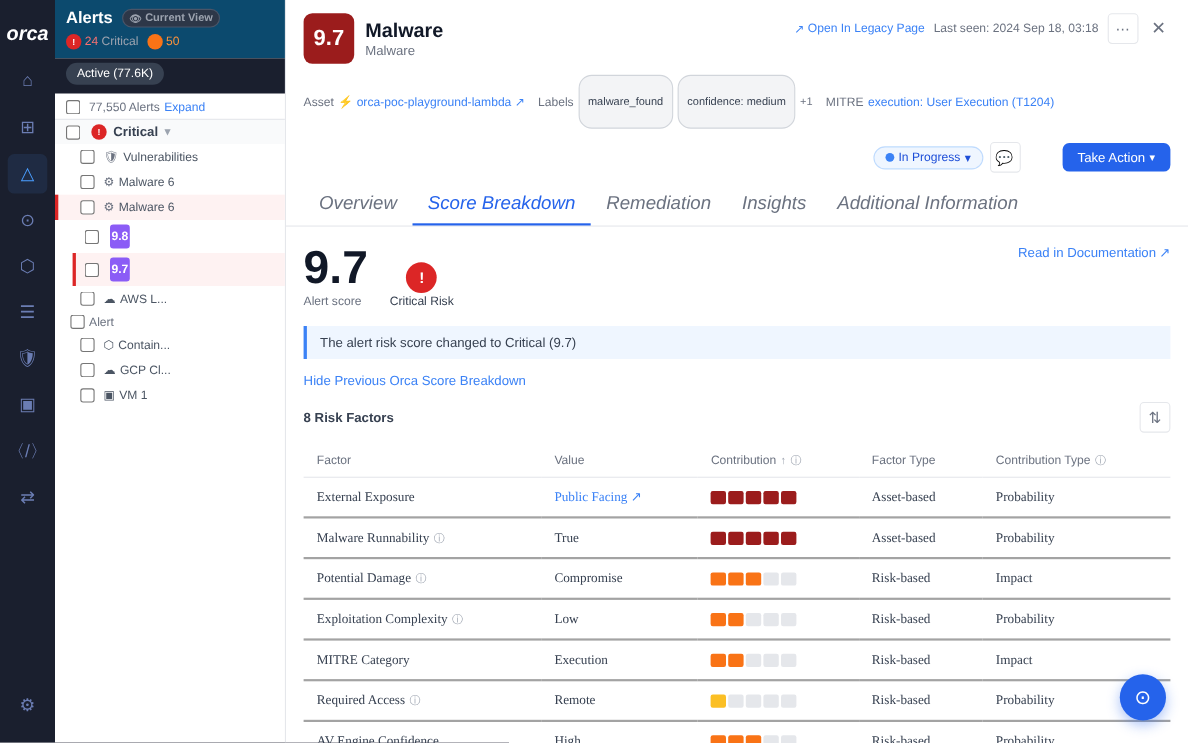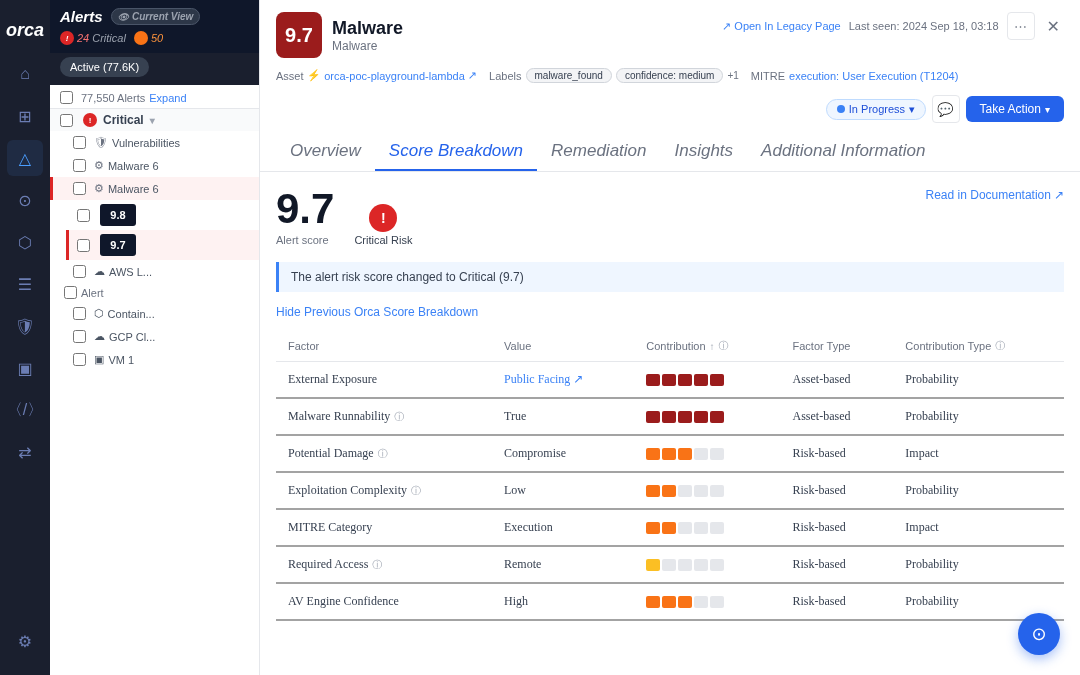--- a/index.html
+++ b/index.html
@@ -28,21 +28,21 @@
     .active-btn { background: #374151; color: white; border: none; padding: 4px 10px; border-radius: 12px; font-size: 11px; cursor: pointer; }
     .group-header { padding: 4px 14px 4px 10px; background: #f9fafb; display: flex; align-items: center; gap: 6px; font-size: 12px; font-weight: 600; color: #374151; cursor: pointer; border-top: 1px solid #e5e7eb; }
     .expand-icon { color: #9ca3af; font-size: 10px; }
     .list-item { padding: 5px 14px 5px 20px; font-size: 11px; color: #4b5563; cursor: pointer; display: flex; align-items: center; justify-content: space-between; border-left: 3px solid transparent; }
     .list-item.selected { border-left-color: #dc2626; background: #fef2f2; }
     .list-item-label { display: flex; align-items: center; gap: 4px; }
     .vuln-icon { color: #6b7280; }
     .malware-icon { color: #6b7280; }
     .alert-row { display: flex; align-items: center; padding: 4px 8px; cursor: pointer; font-size: 11px; color: #374151; border-left: 3px solid transparent; }
     .alert-row.selected { border-left-color: #dc2626; background: #fef2f2; }
-    .score-box { width: 36px; height: 22px; background: #0f172a; color: white; border-radius: 3px; display: flex; align-items: center; justify-content: center; font-size: 11px; font-weight: bold; flex-shrink: 0; }
+    .score-box { width: 18px; height: 22px; background: #8b5cf6; color: white; border-radius: 3px; display: flex; align-items: center; justify-content: center; font-size: 11px; font-weight: bold; flex-shrink: 0; }
 
     
     .main-content { flex: 1; background: #f9fafb; display: flex; flex-direction: column; overflow: hidden; }
 
     
     .alert-detail { flex: 1; background: white; display: flex; flex-direction: column; overflow: hidden; }
     .alert-detail-header { padding: 12px 16px 0; border-bottom: 1px solid #e5e7eb; }
     .header-top { display: flex; align-items: flex-start; justify-content: space-between; margin-bottom: 10px; }
     .header-left { display: flex; align-items: center; gap: 10px; }
     .score-circle { width: 46px; height: 46px; background: #9b1c1c; border-radius: 8px; display: flex; align-items: center; justify-content: center; color: white; font-size: 20px; font-weight: bold; }
@@ -50,27 +50,27 @@
     .alert-subtitle { font-size: 12px; color: #6b7280; }
     .header-right { display: flex; align-items: center; gap: 8px; }
     .open-legacy-link { color: #3b82f6; font-size: 11px; text-decoration: none; display: flex; align-items: center; gap: 3px; }
     .last-seen { font-size: 11px; color: #6b7280; }
     .icon-btn { background: none; border: 1px solid #e5e7eb; border-radius: 4px; width: 28px; height: 28px; display: flex; align-items: center; justify-content: center; cursor: pointer; color: #6b7280; font-size: 13px; }
     .close-btn { background: none; border: none; cursor: pointer; color: #6b7280; font-size: 16px; padding: 0 4px; }
     .meta-row { display: flex; gap: 12px; margin-bottom: 10px; flex-wrap: wrap; }
     .meta-item { display: flex; align-items: center; gap: 4px; font-size: 11px; color: #374151; }
     .meta-label { color: #6b7280; }
     .asset-link { color: #3b82f6; text-decoration: none; display: flex; align-items: center; gap: 3px; }
-    .label-tag { background: #f3f4f6; border: 1px solid #d1d5db; border-radius: 12px; padding: 1px 8px; font-size: 10px; color: #374151; }
+    .label-tag { background: #f3f4f6; border: 1px solid #d1d5db; border-radius: 12px; padding: 18px 8px; font-size: 10px; color: #374151; }
     .plus-tag { color: #6b7280; font-size: 10px; }
     .mitre-tag { color: #3b82f6; font-size: 11px; }
     .status-badge { display: flex; align-items: center; gap: 4px; background: #eff6ff; border: 1px solid #bfdbfe; border-radius: 12px; padding: 3px 10px; font-size: 11px; color: #1d4ed8; cursor: pointer; }
     .status-dot { width: 8px; height: 8px; background: #3b82f6; border-radius: 50%; }
     .message-btn { background: none; border: 1px solid #e5e7eb; border-radius: 4px; width: 28px; height: 28px; display: flex; align-items: center; justify-content: center; cursor: pointer; color: #6b7280; }
-    .take-action-btn { background: #2563eb; color: white; border: none; border-radius: 6px; padding: 6px 14px; font-size: 12px; cursor: pointer; display: flex; align-items: center; gap: 4px; }
+    .take-action-btn { background: #2563eb; color: white; border: none; border-radius: 6px; padding: 6px 14px; font-size: 12px; cursor: pointer; display: flex; align-items: center; gap: 4px; margin-left: 32px; }
     .action-arrow { font-size: 10px; }
 
     
     .tabs { display: flex; gap: 0; border-bottom: none; }
     .tab { padding: 8px 14px; font-size: 17px; color: #6b7280; cursor: pointer; border-bottom: 2px solid transparent; font-style: italic; }
     .tab.active { color: #2563eb; border-bottom-color: #2563eb; font-weight: 500; }
 
     
     .tab-content { flex: 1; overflow-y: auto; padding: 16px; }
     .score-section { display: flex; align-items: flex-start; gap: 30px; margin-bottom: 16px; justify-content: space-between; }
@@ -131,21 +131,21 @@
     <div class="sidebar-icon">☰</div>
     <div class="sidebar-icon">🛡</div>
     <div class="sidebar-icon">▣</div>
     <div class="sidebar-icon">〈/〉</div>
     <div class="sidebar-icon">⇄</div>
     <div class="sidebar-icon sidebar-icon-bottom">⚙</div>
   </div>
 
   <div class="left-panel">
 
-    <div style="background:#0f172a; padding: 8px 10px; font-style: italic;">
+    <div style="background:#0c4a6e; padding: 8px 10px;">
       <div class="alerts-title">
         <span>Alerts</span>
         <span class="current-view-badge">
           <span style="font-size:9px;">👁</span>
           <span>Current View</span>
         </span>
       </div>
       <div class="alert-counts">
         <div class="alert-count-badge">
           <div class="critical-dot">!</div>
@@ -329,20 +329,24 @@
             <span>↗</span>
           </a>
         </div>
 
         <div class="alert-info-box">
           <span>The alert risk score changed to Critical (9.7)</span>
         </div>
 
         <a class="hide-breakdown-link">Hide Previous Orca Score Breakdown</a>
 
+        <div class="risk-factors-header">
+          <span class="risk-factors-title">8 Risk Factors</span>
+          <button class="sort-btn">⇅</button>
+        </div>
 
         <table class="risk-table">
           <thead>
             <tr>
               <th>Factor</th>
               <th>Value</th>
               <th>
                 <div class="contribution-header">
                   <span>Contribution</span>
                   <span class="info-icon">↑</span>

